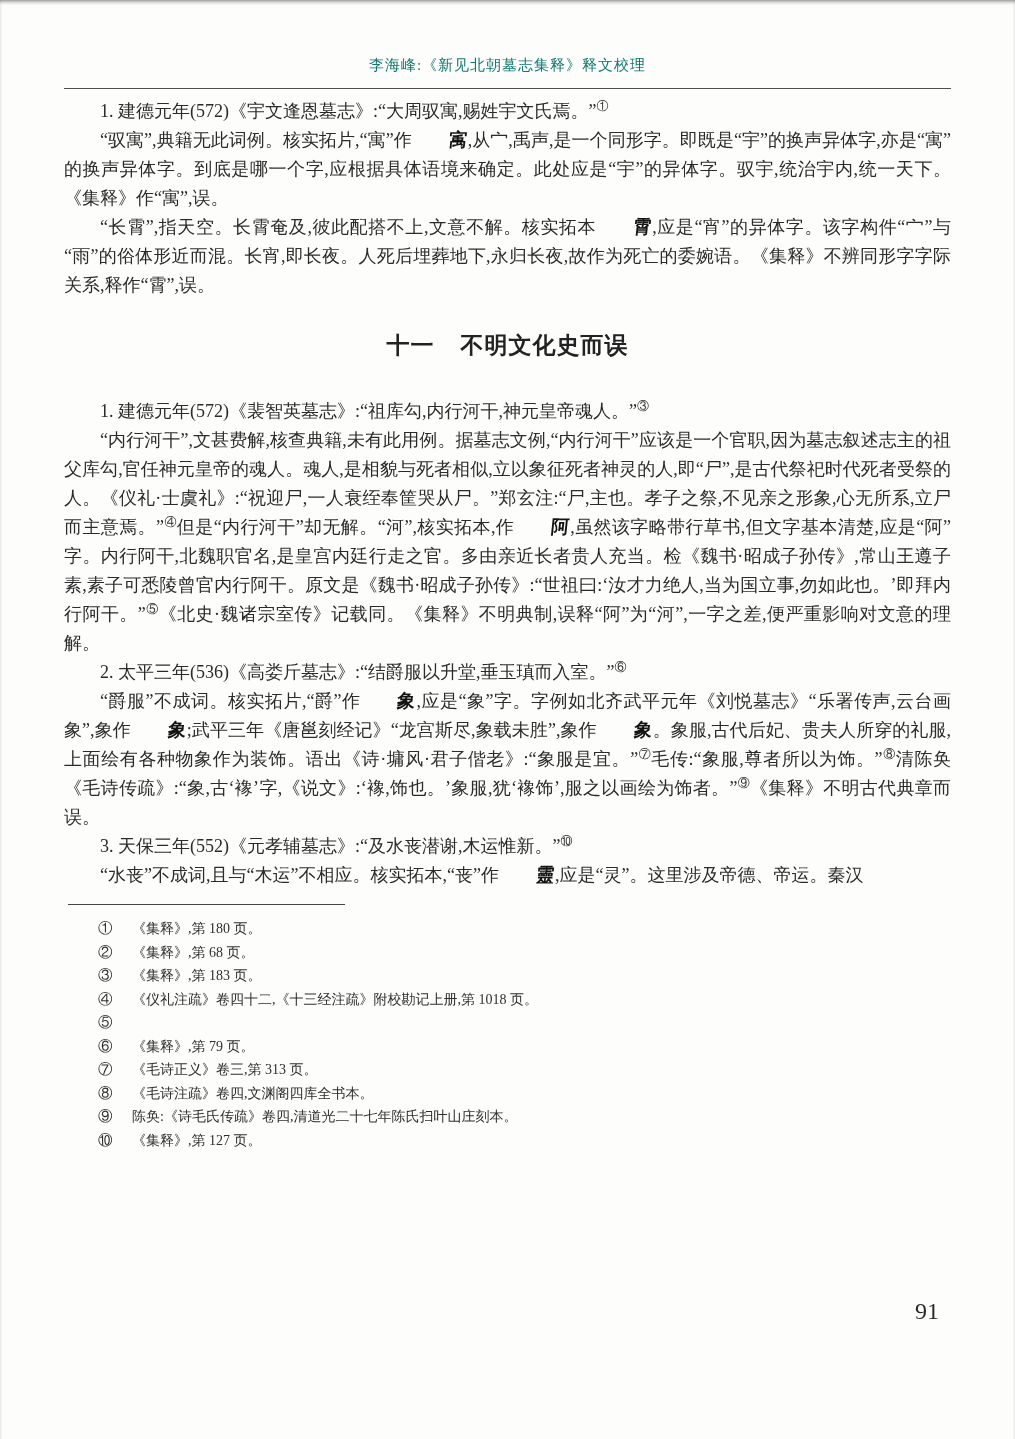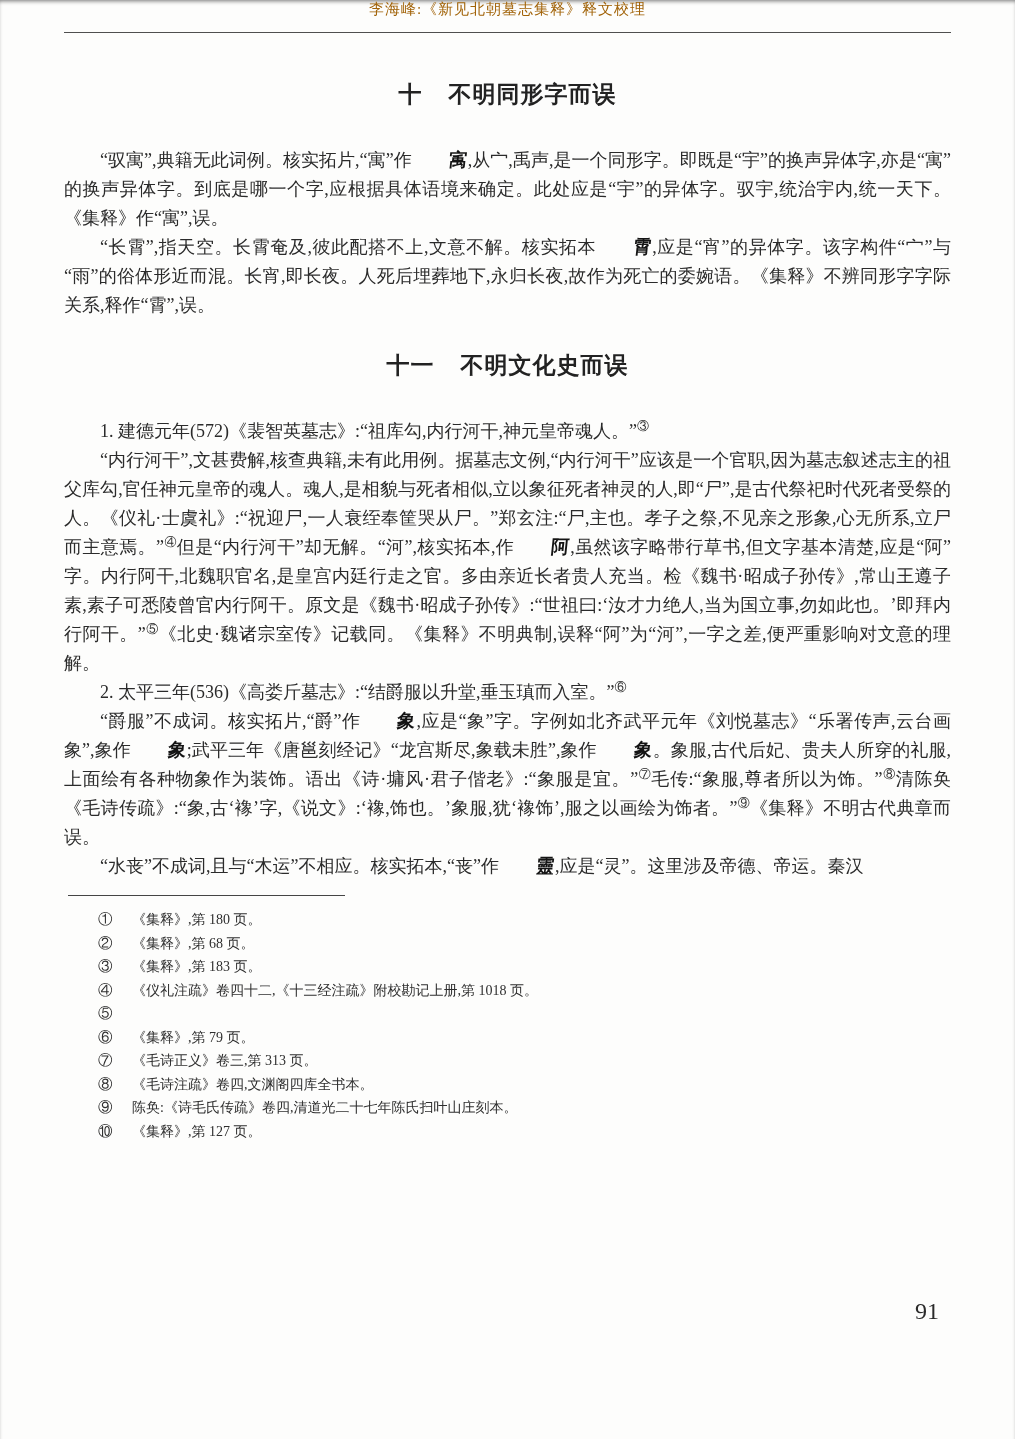--- a/index.html
+++ b/index.html
@@ -14,24 +14,25 @@
     margin: 0 auto;
     background: #fdfdfc;
     color: #2b2b2b;
     overflow: hidden;
     box-shadow: inset 0 3px 4px -2px rgba(0,0,0,0.55); 
   }
   .content {
     padding: 0 64px;
   }
   .running-head {
+    padding-top: 56px;
     text-align: center;
     font-size: 15px;
     letter-spacing: 1px;
-    color: #a16207;
+    color: #0f766e;
   }
   .header-rule {
     margin-top: 13px;
     border: 0;
     border-top: 1.6px solid #4f4f4f;
   }
   .section-heading {
     margin: 46px 0 36px 0;
     text-align: center;
     font-family: "Liberation Sans", "DejaVu Sans", sans-serif;
@@ -95,35 +96,34 @@
 </style>
 </head>
 <body>
 
 <div class="page">
   <div class="content">
 
     <div class="running-head">李海峰:《新见北朝墓志集释》释文校理</div>
     <hr class="header-rule">
 
-    <div class="section-heading">
-      <span class="heading-num">十</span><span>不明同形字而误</span>
-    </div>
 
+    <div class="para"><span>1. 建德元年(572)《宇文逢恩墓志》:“大周驭寓,赐姓宇文氏焉。”</span><sup class="fnref">①</sup></div>
     <div class="para"><span>“驭寓”,典籍无此词例。核实拓片,“寓”作</span><span class="glyph">㝢</span><span>,从宀,禹声,是一个同形字。即既是“宇”的换声异体字,亦是“寓”的换声异体字。到底是哪一个字,应根据具体语境来确定。此处应是“宇”的异体字。驭宇,统治宇内,统一天下。《集释》作“寓”,误。</span></div>
     <div class="para"><span>“长霄”,指天空。长霄奄及,彼此配搭不上,文意不解。核实拓本</span><span class="glyph">霄</span><span>,应是“宵”的异体字。该字构件“宀”与“雨”的俗体形近而混。长宵,即长夜。人死后埋葬地下,永归长夜,故作为死亡的委婉语。《集释》不辨同形字字际关系,释作“霄”,误。</span></div>
 
     <div class="section-heading second">
       <span class="heading-num">十一</span><span>不明文化史而误</span>
     </div>
 
     <div class="para"><span>1. 建德元年(572)《裴智英墓志》:“祖库勾,内行河干,神元皇帝魂人。”</span><sup class="fnref">③</sup></div>
     <div class="para"><span>“内行河干”,文甚费解,核查典籍,未有此用例。据墓志文例,“内行河干”应该是一个官职,因为墓志叙述志主的祖父库勾,官任神元皇帝的魂人。魂人,是相貌与死者相似,立以象征死者神灵的人,即“尸”,是古代祭祀时代死者受祭的人。《仪礼·士虞礼》:“祝迎尸,一人衰绖奉筐哭从尸。”郑玄注:“尸,主也。孝子之祭,不见亲之形象,心无所系,立尸而主意焉。”</span><sup class="fnref">④</sup><span>但是“内行河干”却无解。“河”,核实拓本,作</span><span class="glyph">阿</span><span>,虽然该字略带行草书,但文字基本清楚,应是“阿”字。内行阿干,北魏职官名,是皇宫内廷行走之官。多由亲近长者贵人充当。检《魏书·昭成子孙传》,常山王遵子素,素子可悉陵曾官内行阿干。原文是《魏书·昭成子孙传》:“世祖曰:‘汝才力绝人,当为国立事,勿如此也。’即拜内行阿干。”</span><sup class="fnref">⑤</sup><span>《北史·魏诸宗室传》记载同。《集释》不明典制,误释“阿”为“河”,一字之差,便严重影响对文意的理解。</span></div>
     <div class="para"><span>2. 太平三年(536)《高娄斤墓志》:“结爵服以升堂,垂玉瑱而入室。”</span><sup class="fnref">⑥</sup></div>
     <div class="para"><span>“爵服”不成词。核实拓片,“爵”作</span><span class="glyph">象</span><span>,应是“象”字。字例如北齐武平元年《刘悦墓志》“乐署传声,云台画象”,象作</span><span class="glyph">象</span><span>;武平三年《唐邕刻经记》“龙宫斯尽,象载未胜”,象作</span><span class="glyph">象</span><span>。象服,古代后妃、贵夫人所穿的礼服,上面绘有各种物象作为装饰。语出《诗·墉风·君子偕老》:“象服是宜。”</span><sup class="fnref">⑦</sup><span>毛传:“象服,尊者所以为饰。”</span><sup class="fnref">⑧</sup><span>清陈奂《毛诗传疏》:“象,古‘襐’字,《说文》:‘襐,饰也。’象服,犹‘襐饰’,服之以画绘为饰者。”</span><sup class="fnref">⑨</sup><span>《集释》不明古代典章而误。</span></div>
+    <div class="para"><span>3. 天保三年(552)《元孝辅墓志》:“及水丧潜谢,木运惟新。”</span><sup class="fnref">⑩</sup></div>
     <div class="para"><span>“水丧”不成词,且与“木运”不相应。核实拓本,“丧”作</span><span class="glyph">靈</span><span>,应是“灵”。这里涉及帝德、帝运。秦汉</span></div>
 
     <hr class="footnote-sep">
 
     <div class="footnotes">
       <div class="fn-row">
         <span class="fn-num">①</span>
         <span class="fn-text">《集释》,第 180 页。</span>
       </div>
       <div class="fn-row">

